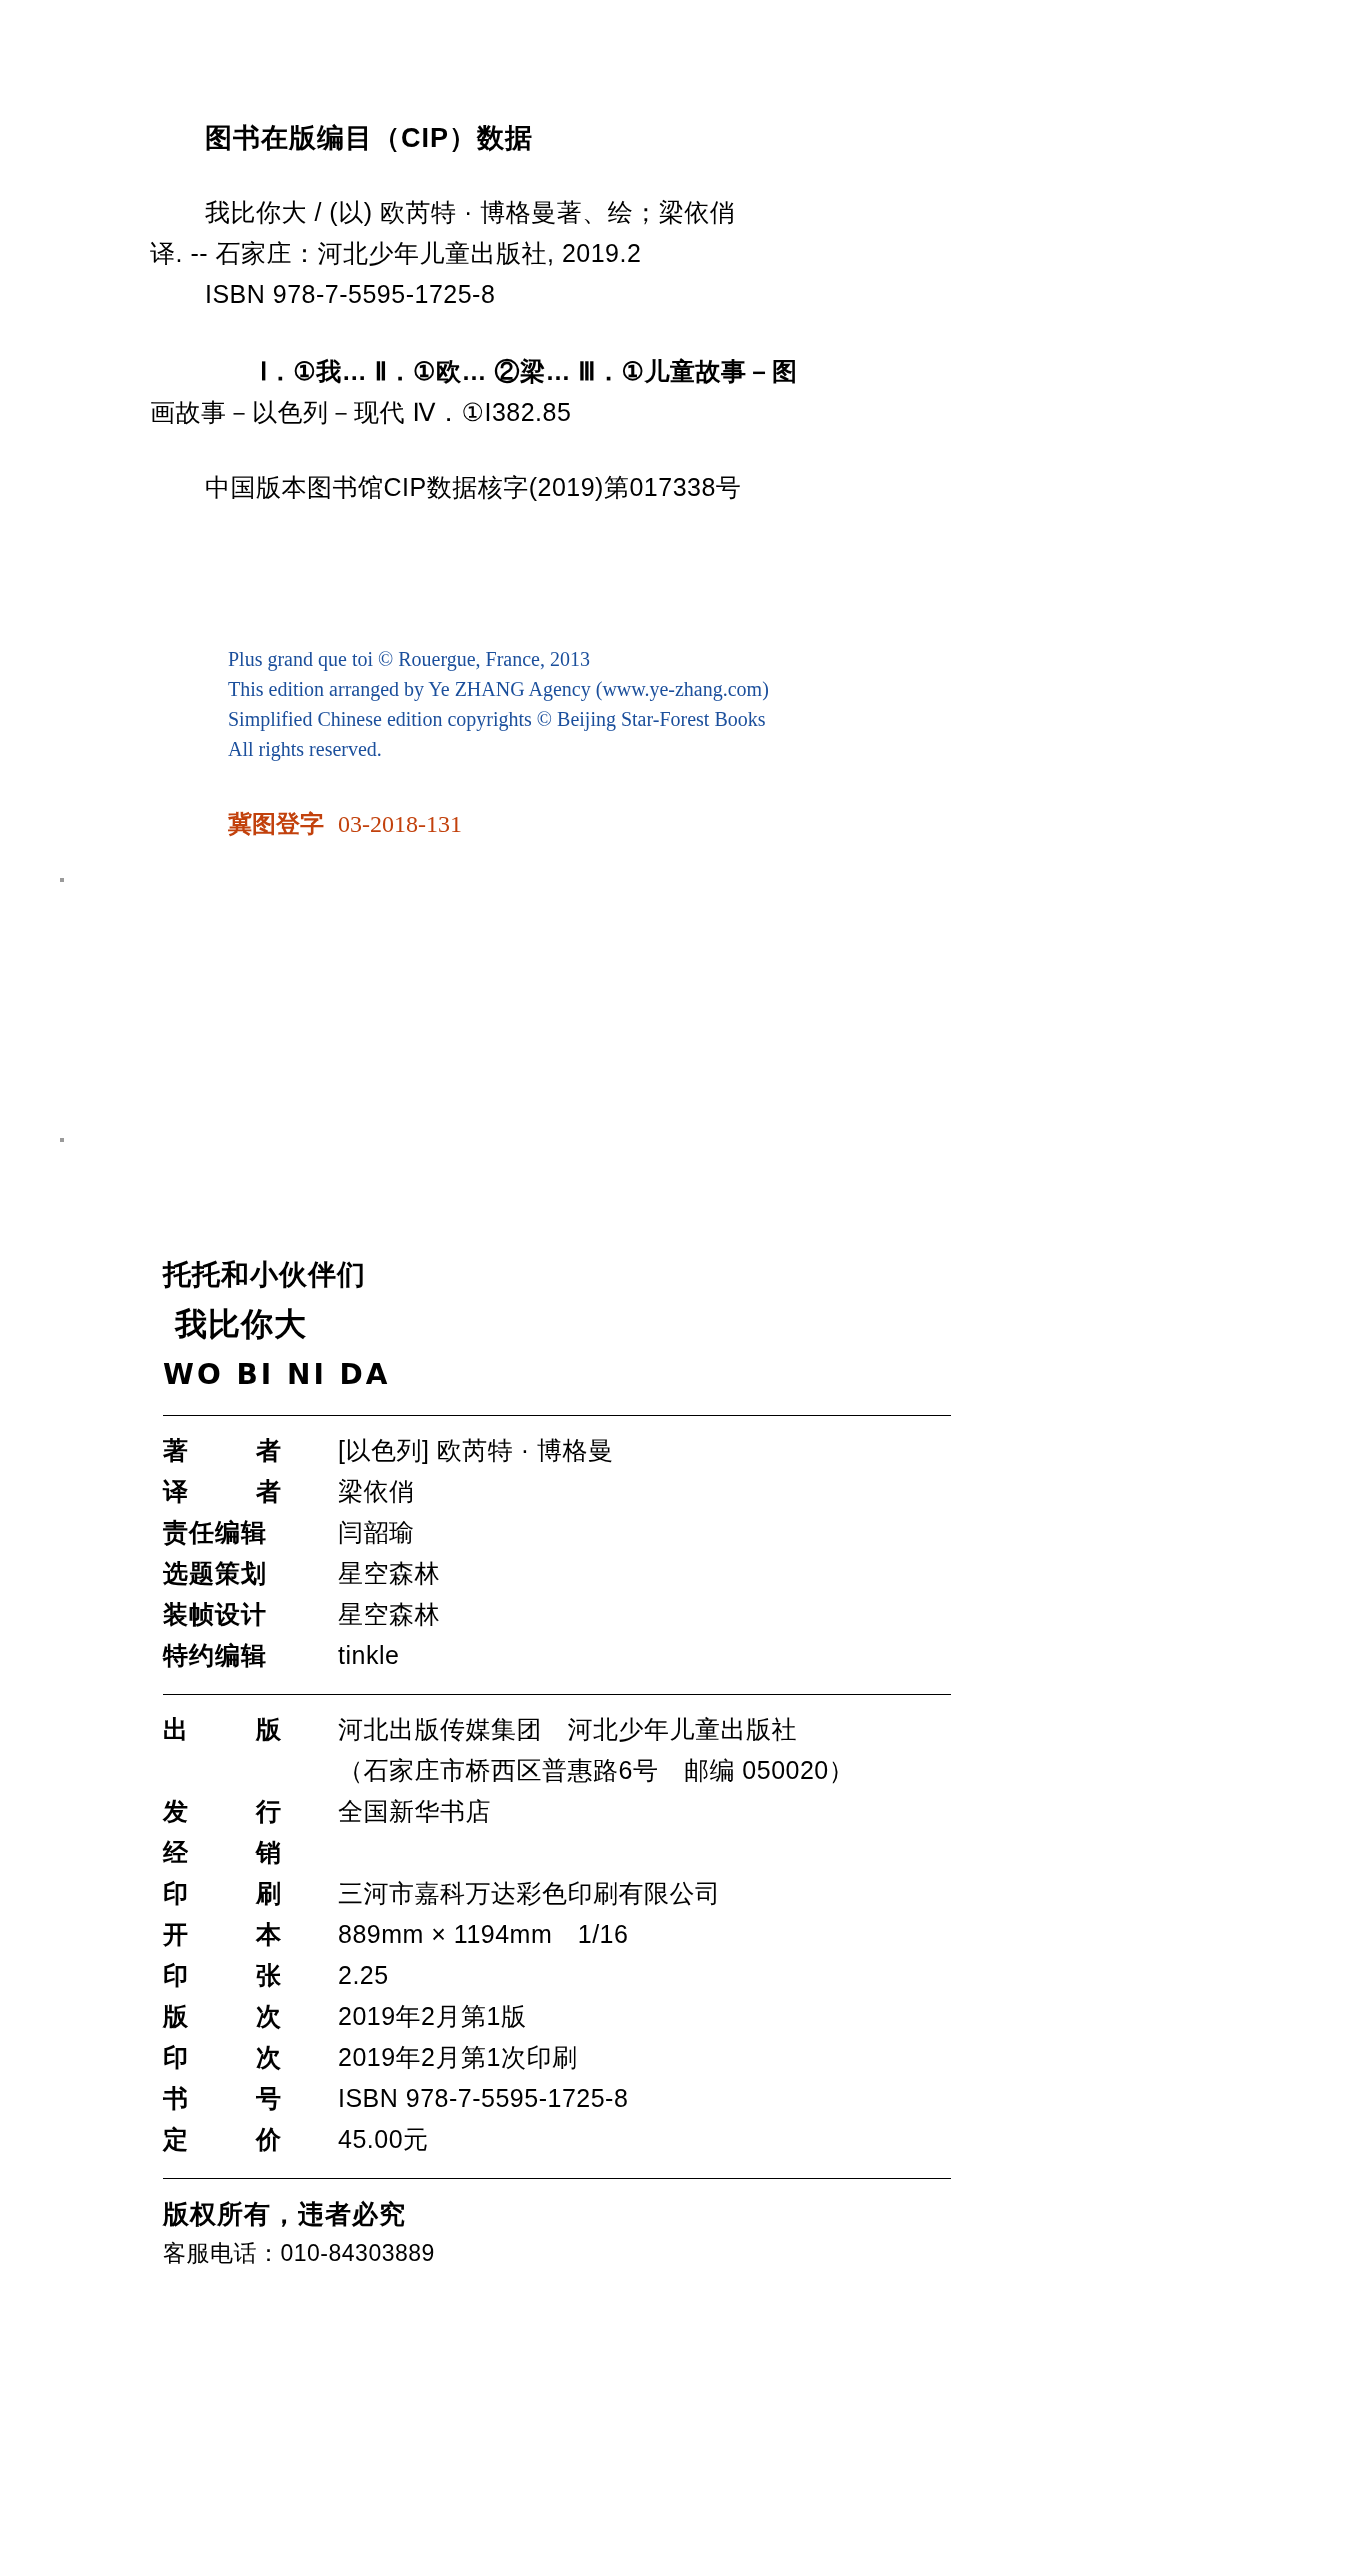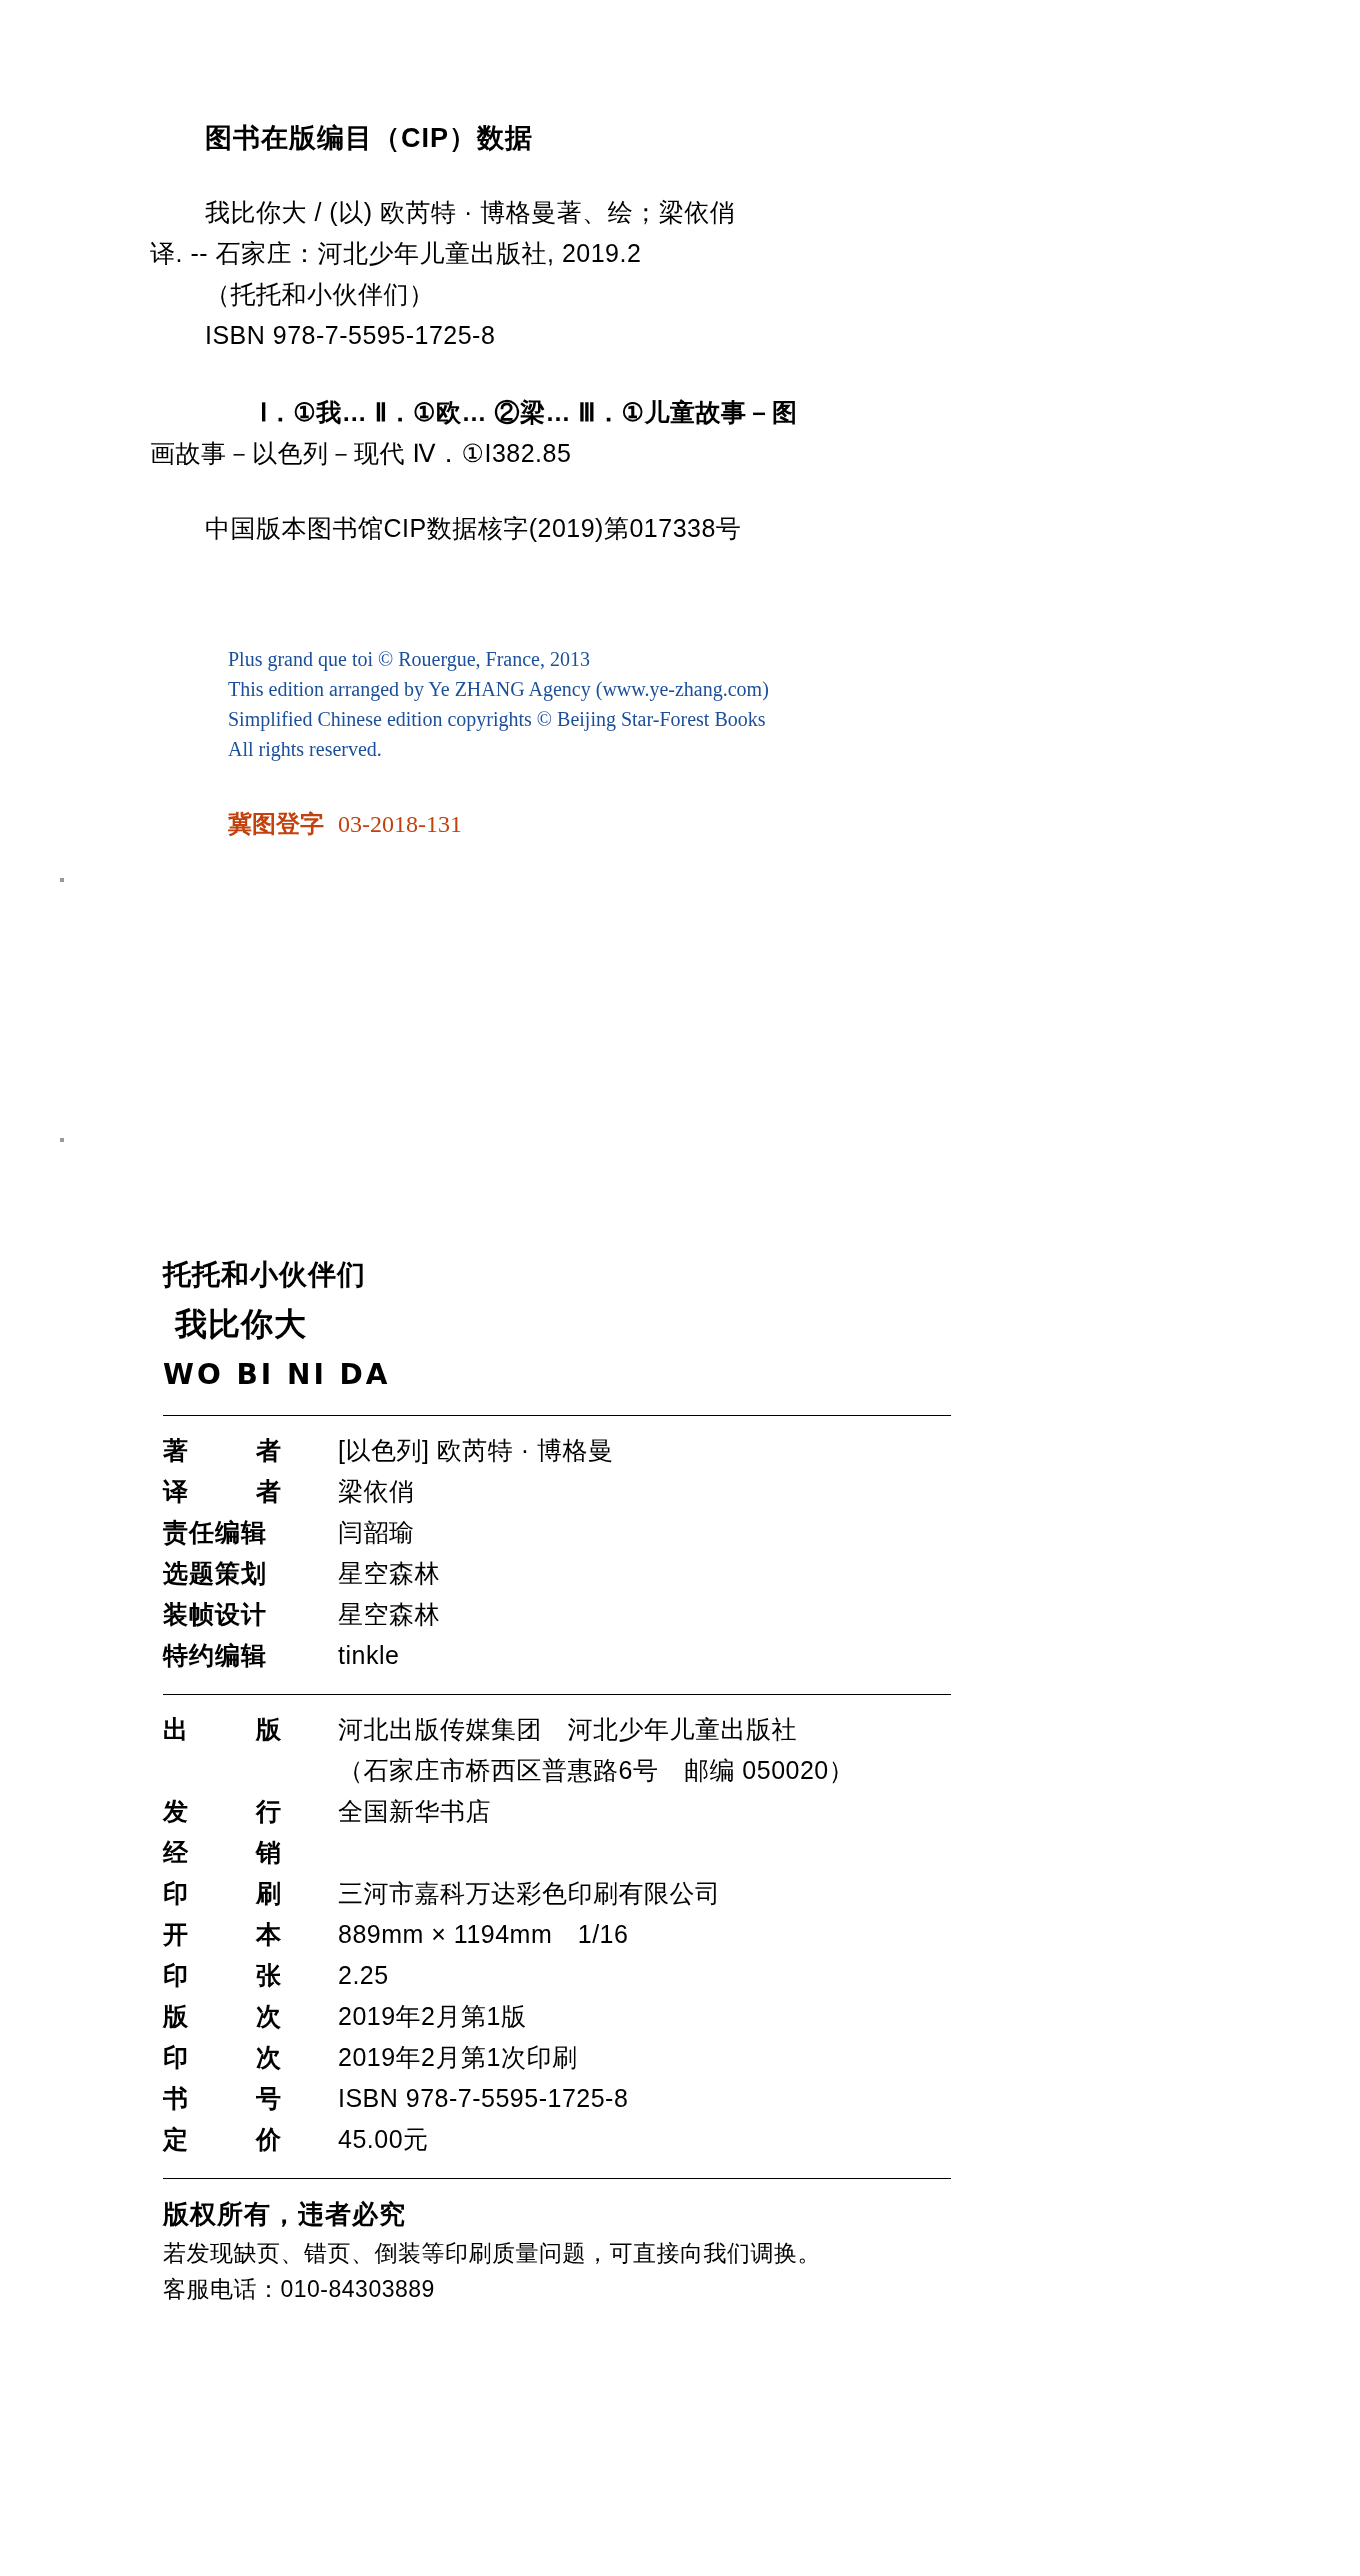--- a/index.html
+++ b/index.html
@@ -164,21 +164,20 @@
 <div class="page">
 
   <div class="reg-dot" style="top:878px;"></div>
   <div class="reg-dot" style="top:1138px;"></div>
 
   <div class="cip">
     <div class="cip-title">图书在版编目（CIP）数据</div>
 
     <div class="cip-line indent1">我比你大 / (以) 欧芮特 · 博格曼著、绘；梁依俏</div>
     <div class="cip-line">译. -- 石家庄：河北少年儿童出版社, 2019.2</div>
-    <div class="cip-line indent1">（托托和小伙伴们）</div>
     <div class="cip-line indent1">ISBN 978-7-5595-1725-8</div>
 
     <div class="cip-line indent2 gap-top2">Ⅰ．①我… Ⅱ．①欧… ②梁… Ⅲ．①儿童故事－图</div>
     <div class="cip-line">画故事－以色列－现代 Ⅳ．①I382.85</div>
 
     <div class="cip-line indent1 gap-top">中国版本图书馆CIP数据核字(2019)第017338号</div>
   </div>
 
   <div class="eng-block">
     <div>Plus grand que toi © Rouergue, France, 2013</div>
@@ -305,19 +304,18 @@
           <span>价</span>
         </div>
         <div class="val">45.00元</div>
       </div>
     </div>
 
     <hr class="rule">
 
     <div class="footer-note">
       <div class="footer-title">版权所有，违者必究</div>
-      <div class="footer-text">若发现缺页、错页、倒装等印刷质量问题，可直接向我们调换。</div>
       <div class="footer-text">客服电话：010-84303889</div>
     </div>
   </div>
 
 </div>
 
 
 </body></html>

